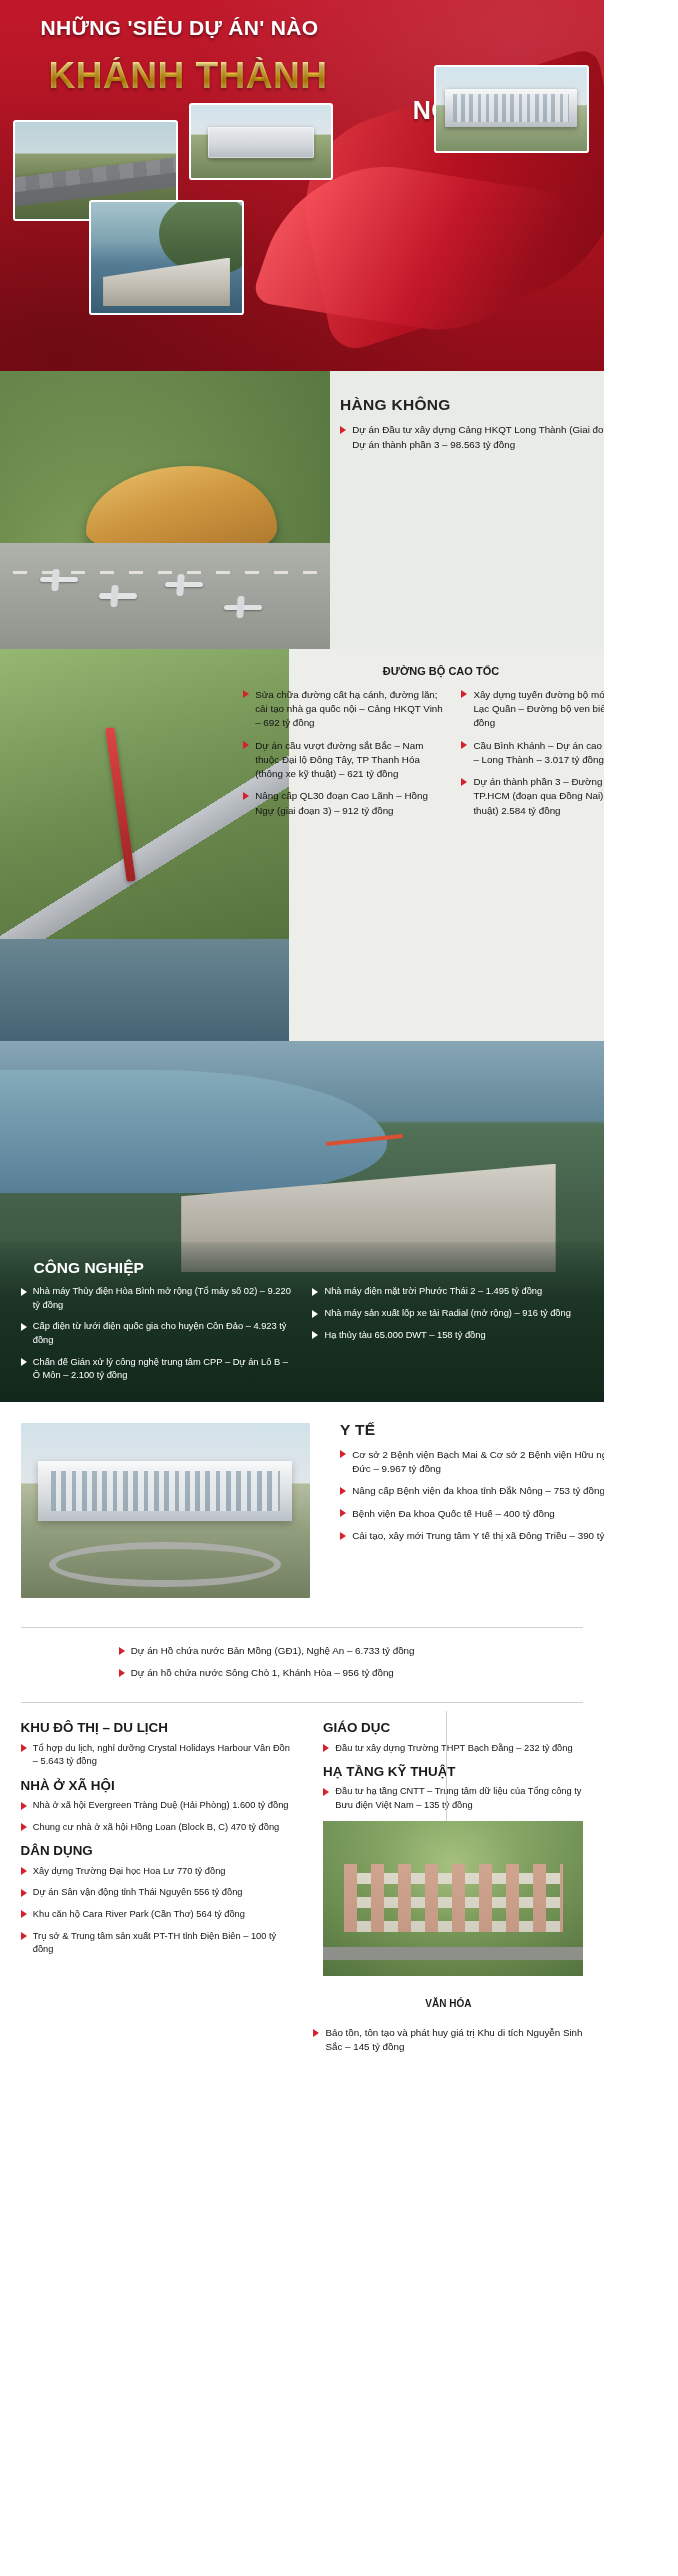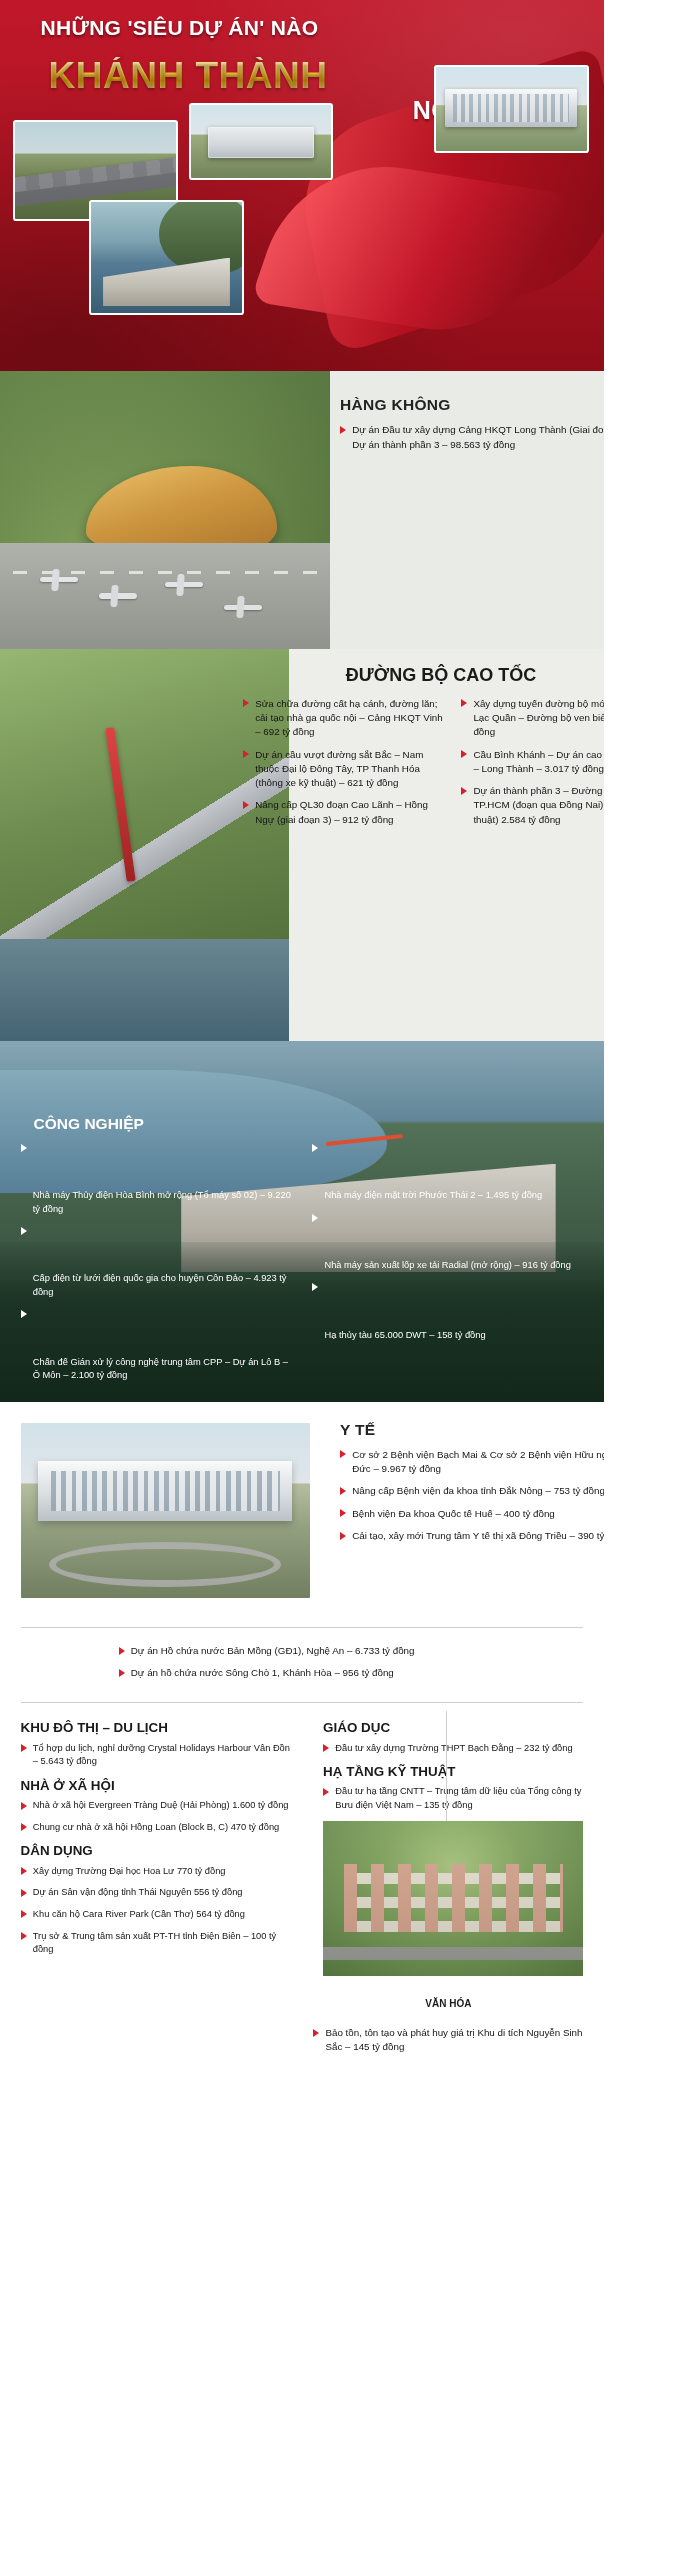--- a/index.html
+++ b/index.html
@@ -178,21 +178,21 @@
     position:absolute; left:40%; top:20%; width:9.3px; height:155px;
     background: linear-gradient(180deg,#e03c3c,#a61f1f);
     transform: rotate(-8deg); border-radius: 2.1px;
     box-shadow:0 2.1px 5.2px rgba(0,0,0,.35);
   }
   .hw-photo .water{
     position:absolute; left:0; bottom:0; width:100%; height:26%;
     background: linear-gradient(180deg,#6f8f9c,#4d6f80);
   }
   .hw-text { position:absolute; left:155px; top:15.5px; width:510px; }
-  .hw-head { font-size: 18px; font-weight:700; text-align:center; margin: 0 0 11.3px 62px; }
+  .hw-head { font-size: 11px; font-weight:700; text-align:center; margin: 0 0 11.3px 62px; }
   .hw-cols { display:flex; gap: 14.4px; }
   .hw-col { flex: 1; }
   .hw-left { padding-left: 88px; }
 
   
   .sec-industry { position: relative; height: 361px; }
   .ind-photo{
     position:absolute; inset:0;
     background:
       linear-gradient(180deg,#7fa0b0 0%, #5d8496 22%, #4c6e52 23%, #3f5d46 48%, #2e4a38 100%);
@@ -210,21 +210,21 @@
   .ind-photo .crane{
     position:absolute; left:54%; top:27%; width:77px; height:4.1px; background:#e04a2a; transform:rotate(-6deg);
   }
   .ind-overlay{
     position:absolute; left:0; bottom:0; width:100%; height:160px;
     background: linear-gradient(180deg, rgba(20,45,30,.10) 0%, rgba(18,42,28,.72) 35%, rgba(14,36,24,.88) 100%);
   }
   .ind-content{ position:absolute; left:0; bottom:11.3px; width:100%; padding: 0 20.6px; color:#fff; }
   .ind-head{ font-size: 15.5px; font-weight:700; color:#ffffff; margin-bottom: 8.2px; margin-left: 13px; }
   .ind-cols{ display:flex; gap: 20.6px; }
-  .ind-cols .btext{ color:#ffffff; font-size:9.3px;margin-top:48px; }
+  .ind-cols .btext{ color:#ffffff; font-size:9.3px; }
 
   
   .sec-health{ position:relative; height: 222px; background:#ffffff; padding-top: 9.3px; }
   .hl-photo{
     position:absolute; left:20.6px; top:20.6px; width:289px; height:175px;
     background: linear-gradient(180deg,#cfe0e8 0%,#e7eef2 34%, #b9c2a2 35%, #9aa885 60%, #7e8d6b 100%);
     border-radius:1px;
   }
   .hl-photo .hosp{
     position:absolute; left:6%; top:22%; width:88%; height:34%;

